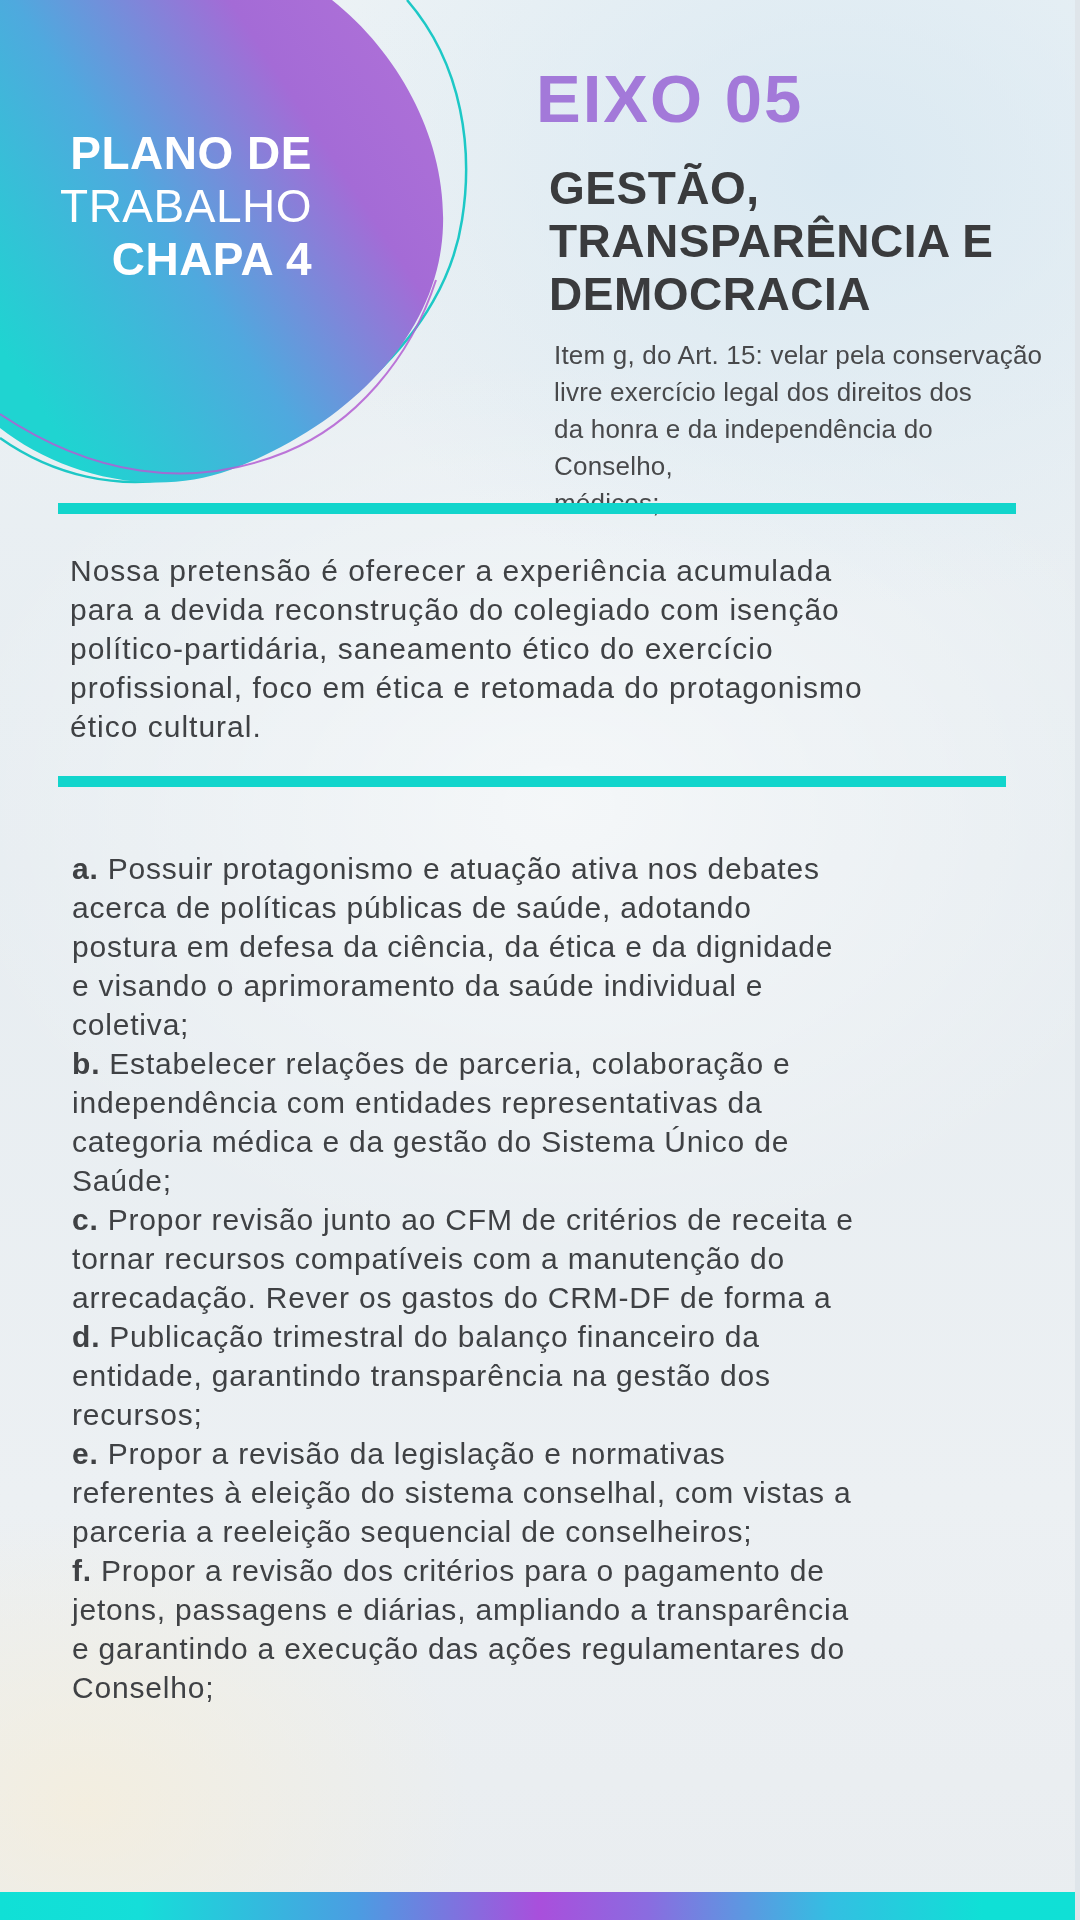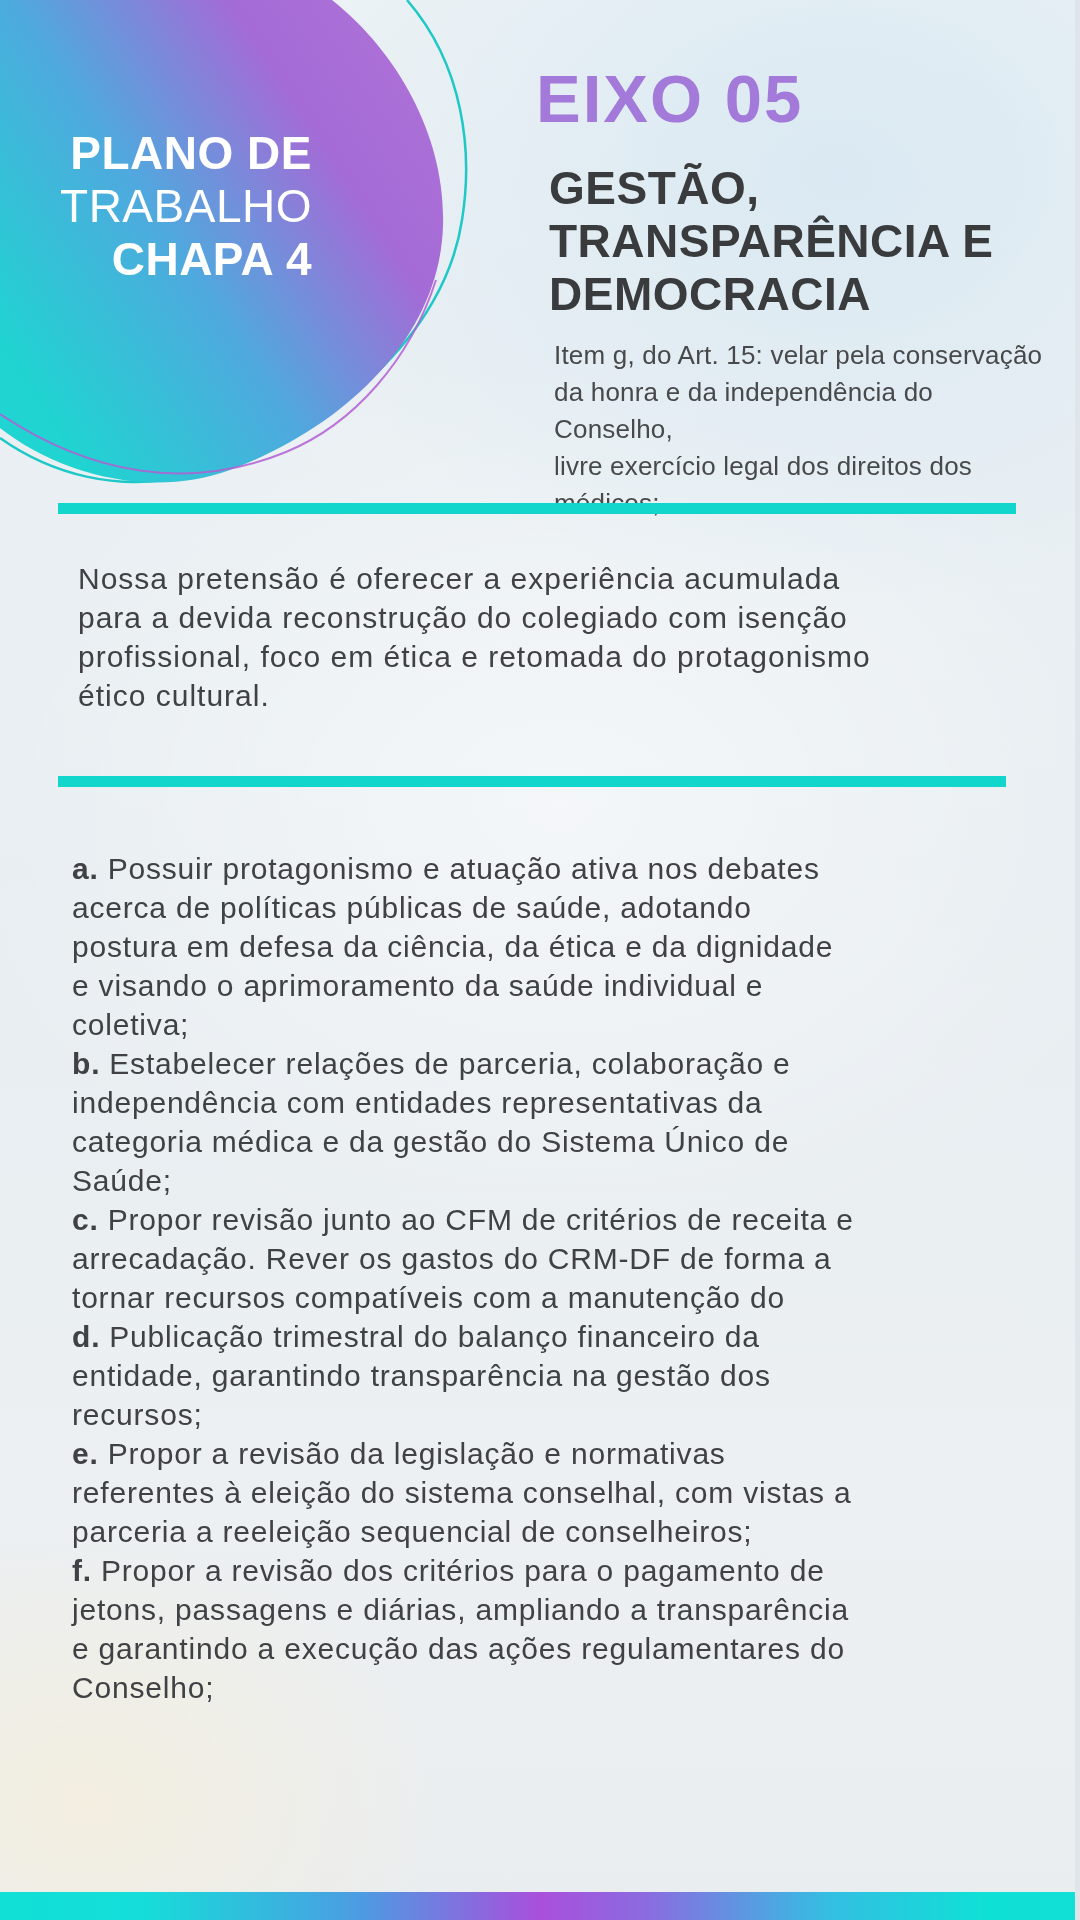--- a/index.html
+++ b/index.html
@@ -39,21 +39,21 @@
     color:#48494b;
   }
   .subtitle span{display:block;}
   .divider{
     position:absolute;height:11px;
     background:var(--accent-teal,#12d5cc);
   }
   .divider-top{left:58px;top:503px;width:958px;}
   .divider-bottom{left:58px;top:776px;width:948px;}
   .intro{
-    position:absolute;left:62px;top:543px;margin:16px;
+    position:absolute;left:62px;top:543px;margin:8px;
     font-size:30px;line-height:39px;letter-spacing:1px;
     color:#3f4144;
   }
   .intro span{display:block;}
   .list{
     position:absolute;left:72px;top:849px;right:50px;
     display:flex;flex-direction:column;
     font-size:30px;line-height:39px;letter-spacing:.8px;
     color:#3f4144;
   }
@@ -94,30 +94,31 @@
   <div class="eyebrow">EIXO 05</div>
 
   <h1 class="title">
     <span>GESTÃO,</span>
     <span>TRANSPARÊNCIA E</span>
     <span>DEMOCRACIA</span>
   </h1>
 
   <p class="subtitle">
     <span>Item g, do Art. 15: velar pela conservação</span>
+    <span>livre exercício legal dos direitos dos</span>
     <span>da honra e da independência do Conselho,</span>
-    <span>livre exercício legal dos direitos dos</span>
     <span>médicos;</span>
   </p>
 
   <div class="divider divider-top"></div>
 
   <p class="intro">
     <span>Nossa pretensão é oferecer a experiência acumulada</span>
     <span>para a devida reconstrução do colegiado com isenção</span>
+    <span>político-partidária, saneamento ético do exercício</span>
     <span>profissional, foco em ética e retomada do protagonismo</span>
     <span>ético cultural.</span>
   </p>
 
   <div class="divider divider-bottom"></div>
 
   <div class="list">
 
     <div class="item">
       <span class="line"><b class="letter">a.</b><span>Possuir protagonismo e atuação ativa nos debates</span></span>
@@ -129,22 +130,22 @@
 
     <div class="item">
       <span class="line"><b class="letter">b.</b><span>Estabelecer relações de parceria, colaboração e</span></span>
       <span class="line">independência com entidades representativas da</span>
       <span class="line">categoria médica e da gestão do Sistema Único de</span>
       <span class="line">Saúde;</span>
     </div>
 
     <div class="item">
       <span class="line"><b class="letter">c.</b><span>Propor revisão junto ao CFM de critérios de receita e</span></span>
+      <span class="line">tornar recursos compatíveis com a manutenção do</span>
       <span class="line">arrecadação. Rever os gastos do CRM-DF de forma a</span>
-      <span class="line">tornar recursos compatíveis com a manutenção do</span>
     </div>
 
     <div class="item">
       <span class="line"><b class="letter">d.</b><span>Publicação trimestral do balanço financeiro da</span></span>
       <span class="line">entidade, garantindo transparência na gestão dos</span>
       <span class="line">recursos;</span>
     </div>
 
     <div class="item">
       <span class="line"><b class="letter">e.</b><span>Propor a revisão da legislação e normativas</span></span>

